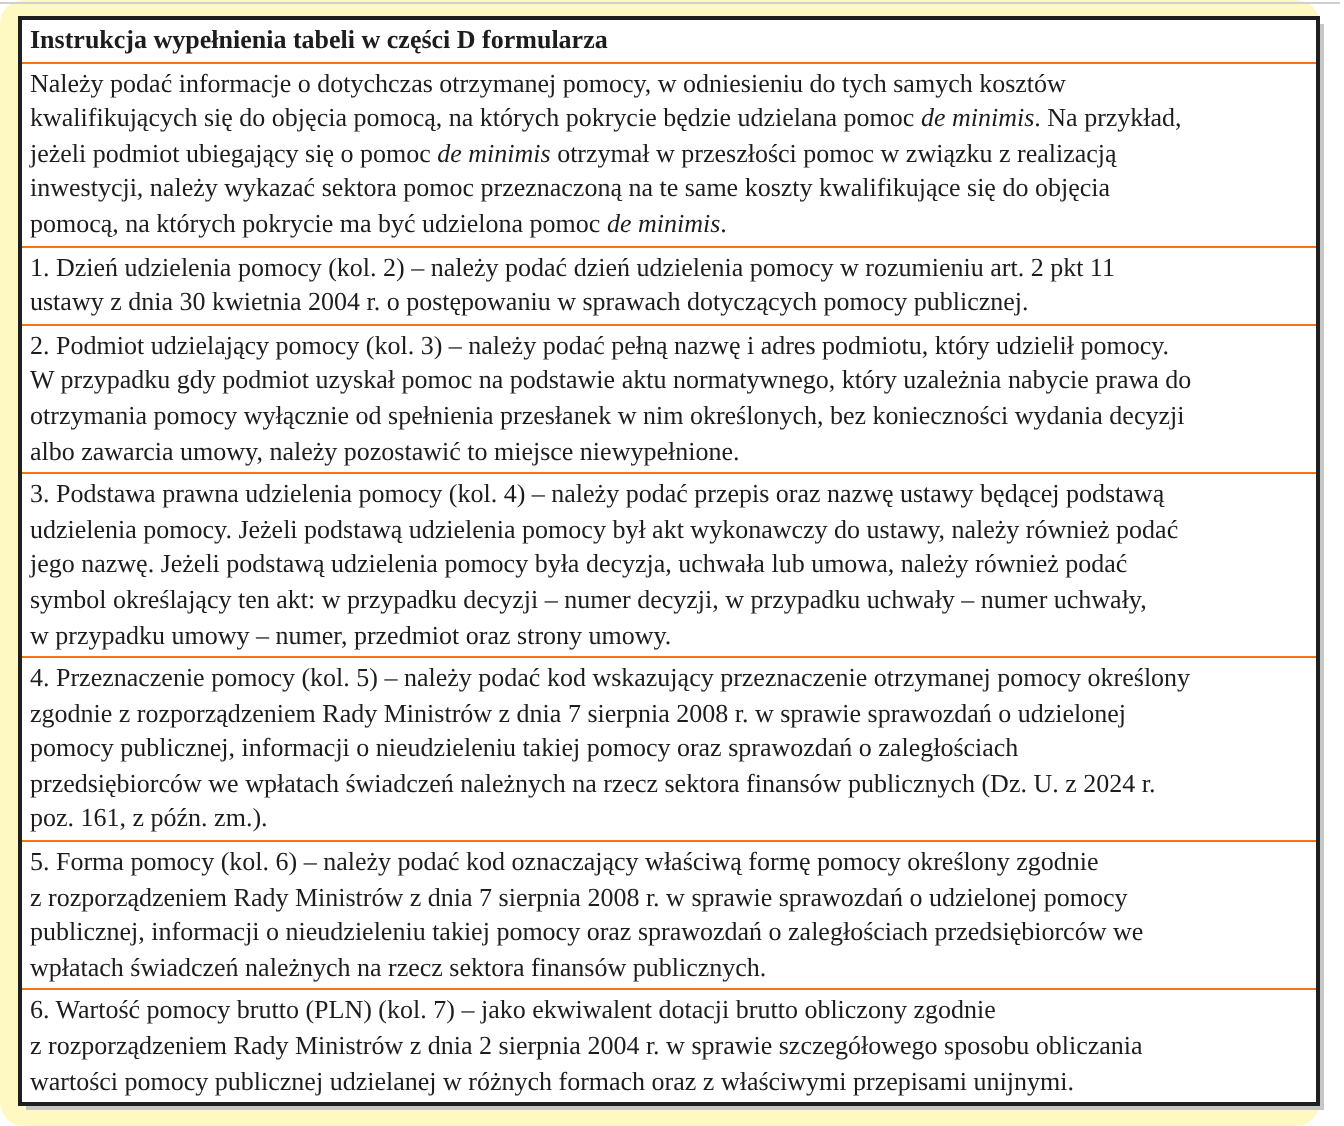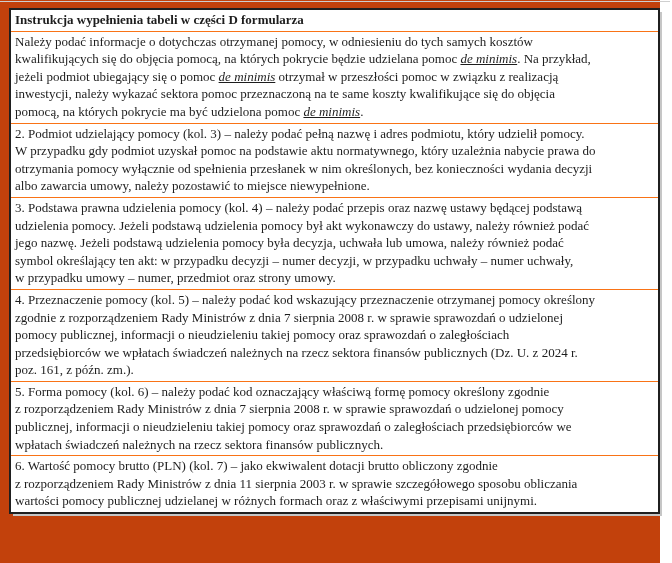--- a/index.html
+++ b/index.html
@@ -8,21 +8,22 @@
     width: 672px;
     height: 563px;
     background: #ffffff;
     overflow: hidden;
     font-family: "Liberation Serif", "DejaVu Serif", serif;
   }
   .page {
     position: relative;
     width: 660px;
     height: 563px;
-    background: #c2410c;
+    background: #fef9c3;
+    border-radius: 12px;
   }
   .scan-top-edge-line {
     position: absolute;
     top: 1px;
     left: 0;
     width: 670px;
     height: 1px;
     background: #cfcfcf;
   }
   .doc-table {
@@ -46,38 +47,39 @@
     border-top: 1px solid #f97316;
   }
   .row:first-child {
     border-top: none;
   }
   .header-row {
     font-weight: bold;
   }
   .em {
     font-style: italic;
-    text-decoration: underline;
   }
 </style>
 </head>
 <body>
 
 <div class="page">
   <div class="scan-top-edge-line"></div>
 
   <div class="doc-table">
     <div class="row header-row">Instrukcja wypełnienia tabeli w części D formularza</div>
 
     <div class="row"><span>Należy podać informacje o dotychczas otrzymanej pomocy, w odniesieniu do tych samych kosztów
 kwalifikujących się do objęcia pomocą, na których pokrycie będzie udzielana pomoc </span><span class="em">de minimis</span><span>. Na przykład,
 jeżeli podmiot ubiegający się o pomoc </span><span class="em">de minimis</span><span> otrzymał w przeszłości pomoc w związku z realizacją
 inwestycji, należy wykazać sektora pomoc przeznaczoną na te same koszty kwalifikujące się do objęcia
 pomocą, na których pokrycie ma być udzielona pomoc </span><span class="em">de minimis</span><span>.</span></div>
 
+    <div class="row">1. Dzień udzielenia pomocy (kol. 2) – należy podać dzień udzielenia pomocy w rozumieniu art. 2 pkt 11
+ustawy z dnia 30 kwietnia 2004 r. o postępowaniu w sprawach dotyczących pomocy publicznej.</div>
 
     <div class="row">2. Podmiot udzielający pomocy (kol. 3) – należy podać pełną nazwę i adres podmiotu, który udzielił pomocy.
 W przypadku gdy podmiot uzyskał pomoc na podstawie aktu normatywnego, który uzależnia nabycie prawa do
 otrzymania pomocy wyłącznie od spełnienia przesłanek w nim określonych, bez konieczności wydania decyzji
 albo zawarcia umowy, należy pozostawić to miejsce niewypełnione.</div>
 
     <div class="row">3. Podstawa prawna udzielenia pomocy (kol. 4) – należy podać przepis oraz nazwę ustawy będącej podstawą
 udzielenia pomocy. Jeżeli podstawą udzielenia pomocy był akt wykonawczy do ustawy, należy również podać
 jego nazwę. Jeżeli podstawą udzielenia pomocy była decyzja, uchwała lub umowa, należy również podać
 symbol określający ten akt: w przypadku decyzji – numer decyzji, w przypadku uchwały – numer uchwały,
@@ -88,16 +90,16 @@
 pomocy publicznej, informacji o nieudzieleniu takiej pomocy oraz sprawozdań o zaległościach
 przedsiębiorców we wpłatach świadczeń należnych na rzecz sektora finansów publicznych (Dz. U. z 2024 r.
 poz. 161, z późn. zm.).</div>
 
     <div class="row">5. Forma pomocy (kol. 6) – należy podać kod oznaczający właściwą formę pomocy określony zgodnie
 z rozporządzeniem Rady Ministrów z dnia 7 sierpnia 2008 r. w sprawie sprawozdań o udzielonej pomocy
 publicznej, informacji o nieudzieleniu takiej pomocy oraz sprawozdań o zaległościach przedsiębiorców we
 wpłatach świadczeń należnych na rzecz sektora finansów publicznych.</div>
 
     <div class="row">6. Wartość pomocy brutto (PLN) (kol. 7) – jako ekwiwalent dotacji brutto obliczony zgodnie
-z rozporządzeniem Rady Ministrów z dnia 11 sierpnia 2003 r. w sprawie szczegółowego sposobu obliczania
+z rozporządzeniem Rady Ministrów z dnia 2 sierpnia 2004 r. w sprawie szczegółowego sposobu obliczania
 wartości pomocy publicznej udzielanej w różnych formach oraz z właściwymi przepisami unijnymi.</div>
   </div>
 </div>
 
 </body></html>

